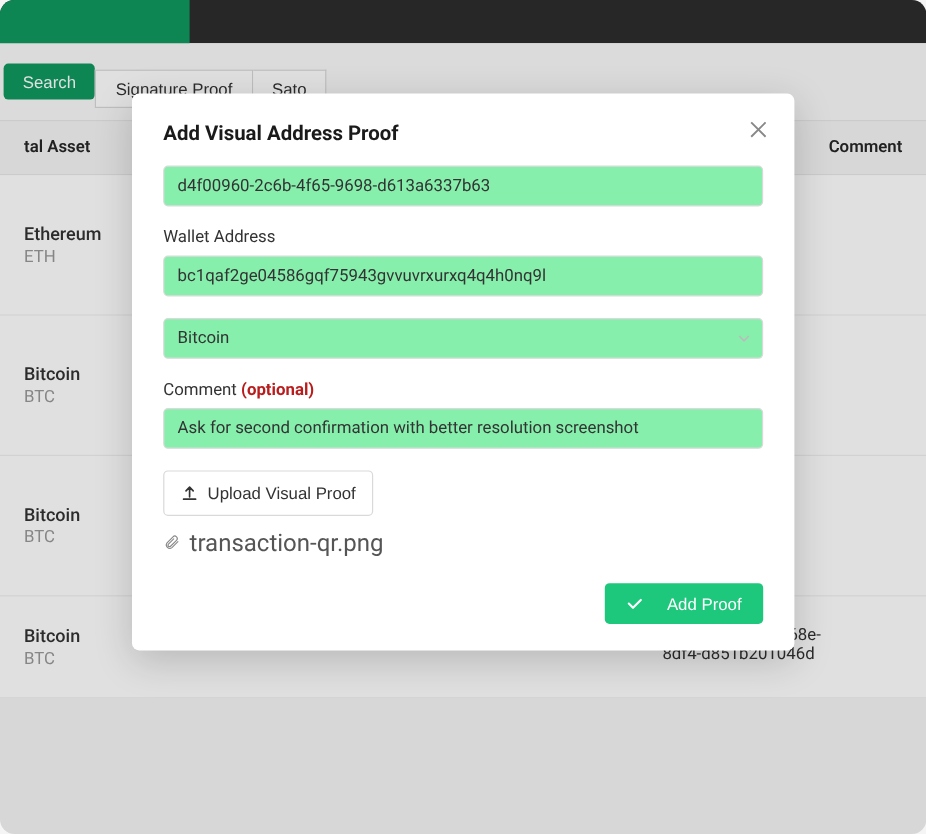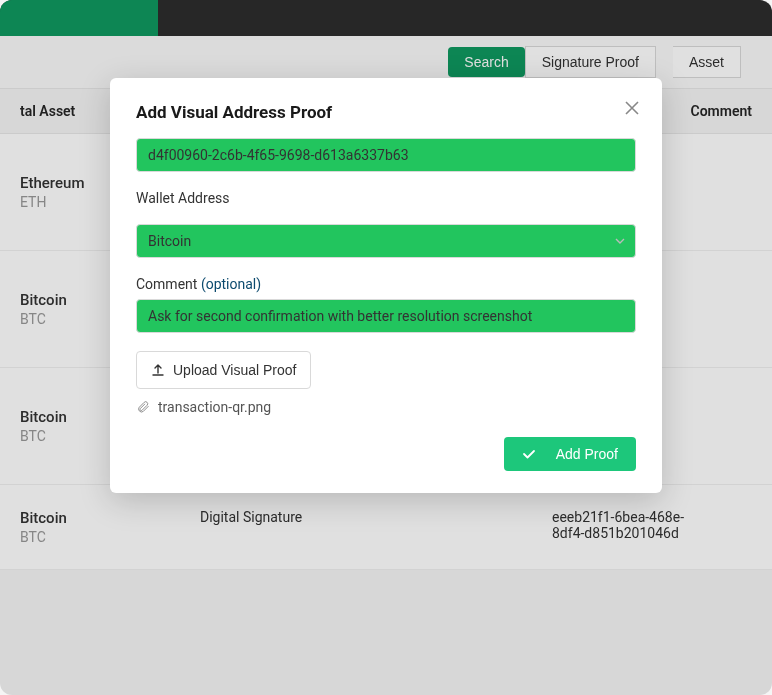--- a/index.html
+++ b/index.html
@@ -16,39 +16,40 @@
       height: 36px;
       background: #2d2d2d;
       display: flex;
     }
     .topbar-accent {
       width: 158px;
       height: 100%;
       background: #0f9960;
     }
     .toolbar {
-      padding: 10px 31px;
-      display: flex;
-      justify-content: flex-end;
+      padding: 10px 3px;
+      display: flex;
+      justify-content: flex-start;
       align-items: center;
       background: #fafafa;
       border-bottom: 1px solid #e8e8e8;
     }
     .search-btn {
       background: #0f9960;
       color: #fff;
       border: none;
       padding: 7px 16px;
       border-radius: 4px;
       font-size: 14px;
       cursor: pointer;
     }
     .toolbar-right {
       display: flex;
-      gap: 17px;
+      gap: 0;
+      margin-top: 12px;
     }
     .top-tab {
       padding: 7px 16px;
       border: 1px solid #d9d9d9;
       background: #fff;
       font-size: 14px;
       cursor: pointer;
       color: #333;
     }
     .table-header {
@@ -132,30 +133,31 @@
     .form-group {
       margin-bottom: 18px;
     }
     .form-label {
       display: block;
       font-size: 14px;
       color: #333;
       margin-bottom: 7px;
     }
     .form-label .optional {
-      color: #0c4a6e;
+      color: #b91c1c;
+      font-weight: bold;
     }
     .form-input, .form-select {
       width: 100%;
       padding: 8px 11px;
       border: 1px solid #d9d9d9;
       border-radius: 4px;
       font-size: 14px;
       color: #333;
-      background: #22c55e;
+      background: #86efac;
       font-family: inherit;
     }
     .form-select-wrap {
       position: relative;
     }
     .form-select-wrap .chev {
       position: absolute;
       right: 10px;
       top: 50%;
       transform: translateY(-50%);
@@ -172,21 +174,21 @@
       border-radius: 4px;
       font-size: 14px;
       cursor: pointer;
       color: #333;
     }
     .attachment {
       display: flex;
       align-items: center;
       gap: 8px;
       margin-top: 10px;
-      font-size: 14px;
+      font-size: 20px;
       color: #555;
     }
     .modal-footer {
       display: flex;
       justify-content: flex-end;
       margin-top: 22px;
     }
     .primary-btn {
       display: inline-flex;
       align-items: center;
@@ -205,21 +207,21 @@
 <body>
 
 <div class="topbar">
   <div class="topbar-accent"></div>
 </div>
 
 <div class="toolbar">
   <button class="search-btn">Search</button>
   <div class="toolbar-right">
     <button class="top-tab">Signature Proof</button>
-    <button class="top-tab" style="border-left:none">Asset</button>
+    <button class="top-tab" style="border-left:none">Sato</button>
   </div>
 </div>
 
 <div class="table-header">
   <span>tal Asset</span>
   <span>Comment</span>
 </div>
 
 <div class="table-body">
   <div class="table-row" style="padding-top:40px;padding-bottom:40px">
@@ -261,20 +263,21 @@
           <path d="M1 1 L13 13 M13 1 L1 13" stroke="currentColor" stroke-width="1.6" fill="none"></path>
         </svg>
     </button>
 
     <div class="form-group">
       <input class="form-input" value="d4f00960-2c6b-4f65-9698-d613a6337b63" style="">
     </div>
 
     <div class="form-group">
       <label class="form-label">Wallet Address</label>
+      <input class="form-input" value="bc1qaf2ge04586gqf75943gvvuvrxurxq4q4h0nq9l" style="">
     </div>
 
     <div class="form-group">
       <div class="form-select-wrap">
         <input class="form-input" readonly="" value="Bitcoin" style="">
         <span class="chev">
           <svg width="12" height="12" viewBox="0 0 12 12">
               <path d="M2 4 L6 8 L10 4" stroke="currentColor" stroke-width="1.4" fill="none"></path>
             </svg>
         </span>

